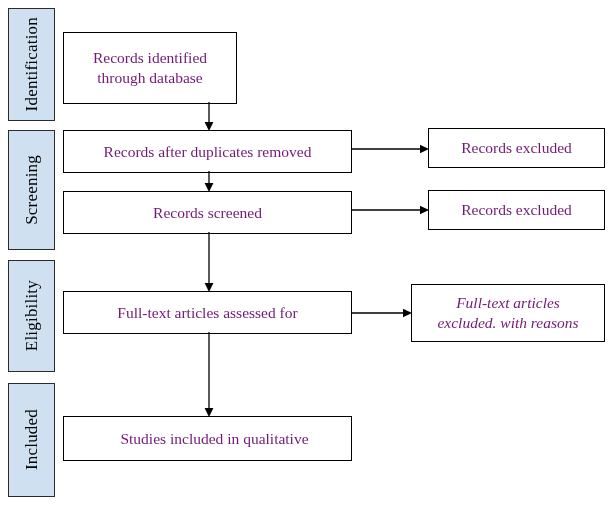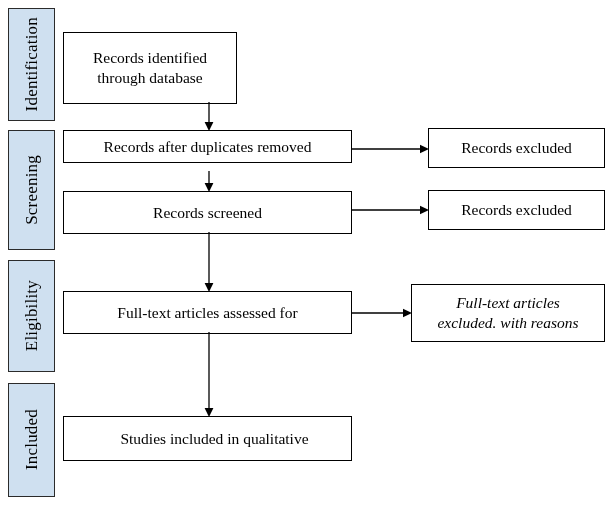--- a/index.html
+++ b/index.html
@@ -49,21 +49,21 @@
     display: flex;
     align-items: center;
     justify-content: center;
     text-align: center;
     padding: 2px 6px;
   }
   .node-text {
     font-family: "Liberation Serif", serif;
     font-size: 15.5px;
     line-height: 1.28;
-    color: #000000;
+    color: #701a75;
     white-space: pre-line;
   }
 
   
   .connector {
     position: absolute;
     pointer-events: none;
   }
   .connector svg {
     display: block;
@@ -89,21 +89,21 @@
 
   <div class="stage-box" style="left:8px; top:383px; width:47px; height:114px;">
     <span class="stage-label">Included</span>
   </div>
 
   <div class="node-box" style="left:63px; top:32px; width:174px; height:72px;">
     <span class="node-text">Records identified
 through database</span>
   </div>
 
-  <div class="node-box" style="left:63px; top:130px; width:289px; height:33px;">
+  <div class="node-box" style="left:63px; top:130px; width:289px; height:43px;">
     <span class="node-text">Records after duplicates removed</span>
   </div>
 
   <div class="node-box" style="left:63px; top:291px; width:289px; height:43px;">
     <span class="node-text">Full-text articles assessed for</span>
   </div>
 
   <div class="node-box" style="left:63px; top:191px; width:289px; height:43px;">
     <span class="node-text">Records screened</span>
   </div>

